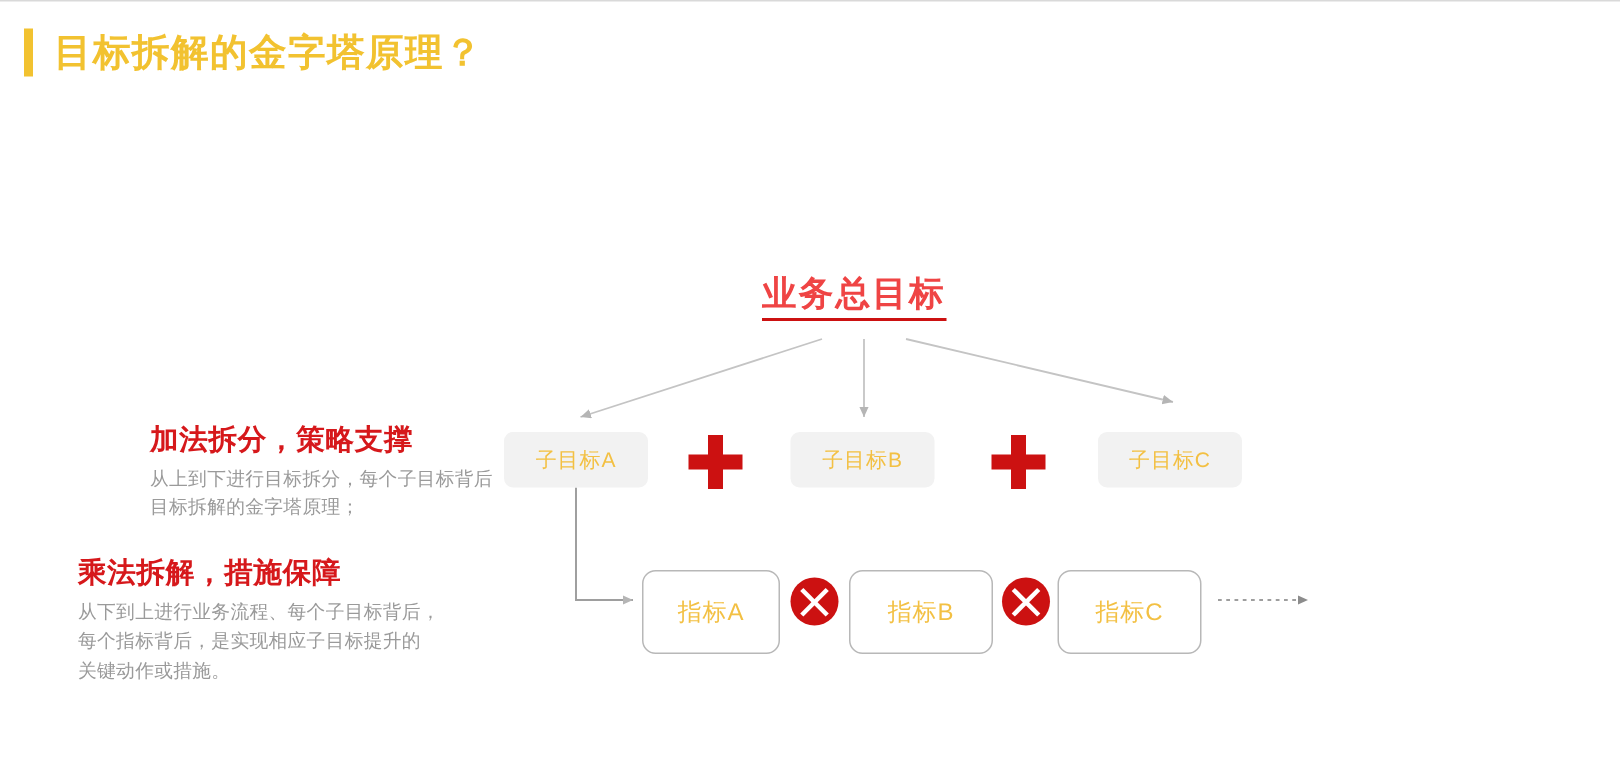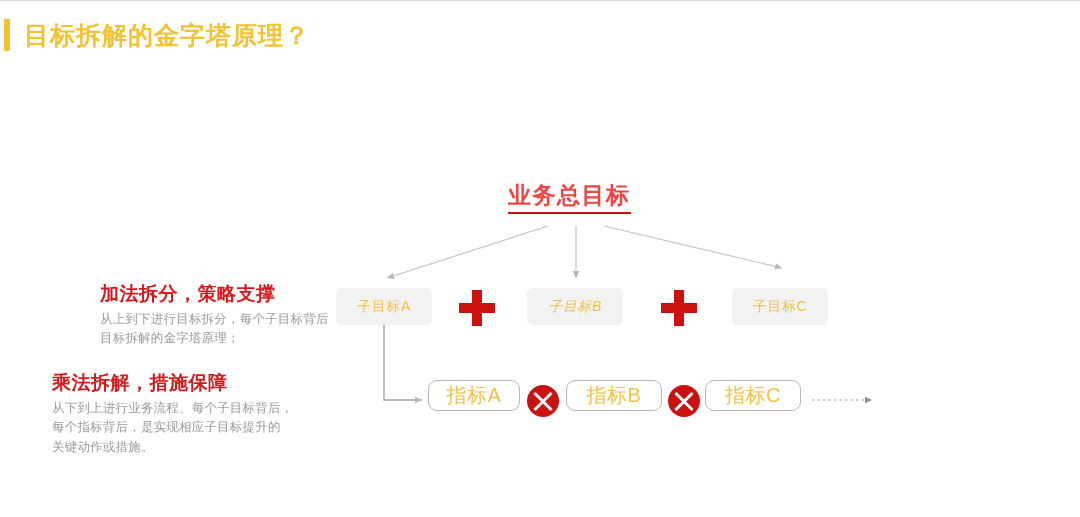--- a/index.html
+++ b/index.html
@@ -20,21 +20,21 @@
   #top-rule {
     position: absolute;
     left: 0; top: 0;
     width: 1080px; height: 1px;
     background: #d9d9d9;
   }
 
   
   #slide-title {
     position: absolute;
-    left: 4px;
+    left: 16px;
     top: 18px;
     display: flex;
     align-items: center;
     height: 34px;
     justify-content: space-between;
   }
   #title-bar {
     width: 6px;
     height: 32px;
     background: #F2C230;
@@ -113,21 +113,21 @@
     border-radius: 6px;
     display: flex;
     align-items: center;
     justify-content: center;
     font-size: 14px;
     color: #F3C043;
     letter-spacing: 0.6px;
     white-space: nowrap;
   }
   #subgoal-a { left: 336px; top: 288px; width: 96px; }
-  #subgoal-b { left: 527px; top: 288px; width: 96px; font-style: italic; }
+  #subgoal-b { left: 527px; top: 288px; width: 96px; }
   #subgoal-c { left: 732px; top: 288px; width: 96px; }
 
   
   .plus-op {
     position: absolute;
     width: 36px;
     height: 36px;
     top: 290px;
   }
   #plus-1 { left: 459px; }
@@ -142,28 +142,28 @@
     width: 36px; height: 10px;
   }
   .plus-op .bar-v {
     left: 13px; top: 0;
     width: 10px; height: 36px;
   }
 
   
   .indicator {
     position: absolute;
-    height: 31px;
+    height: 56px;
     background: #ffffff;
     border: 1.4px solid #B8B8B8;
     border-radius: 9px;
     display: flex;
     align-items: center;
     justify-content: center;
-    font-size: 20px;
+    font-size: 16px;
     color: #F3C043;
     letter-spacing: 0.6px;
     white-space: nowrap;
     box-sizing: border-box;
   }
   #indicator-a { left: 428px; top: 380px; width: 92px; }
   #indicator-b { left: 566px; top: 380px; width: 96px; }
   #indicator-c { left: 705px; top: 380px; width: 96px; }
 
   

